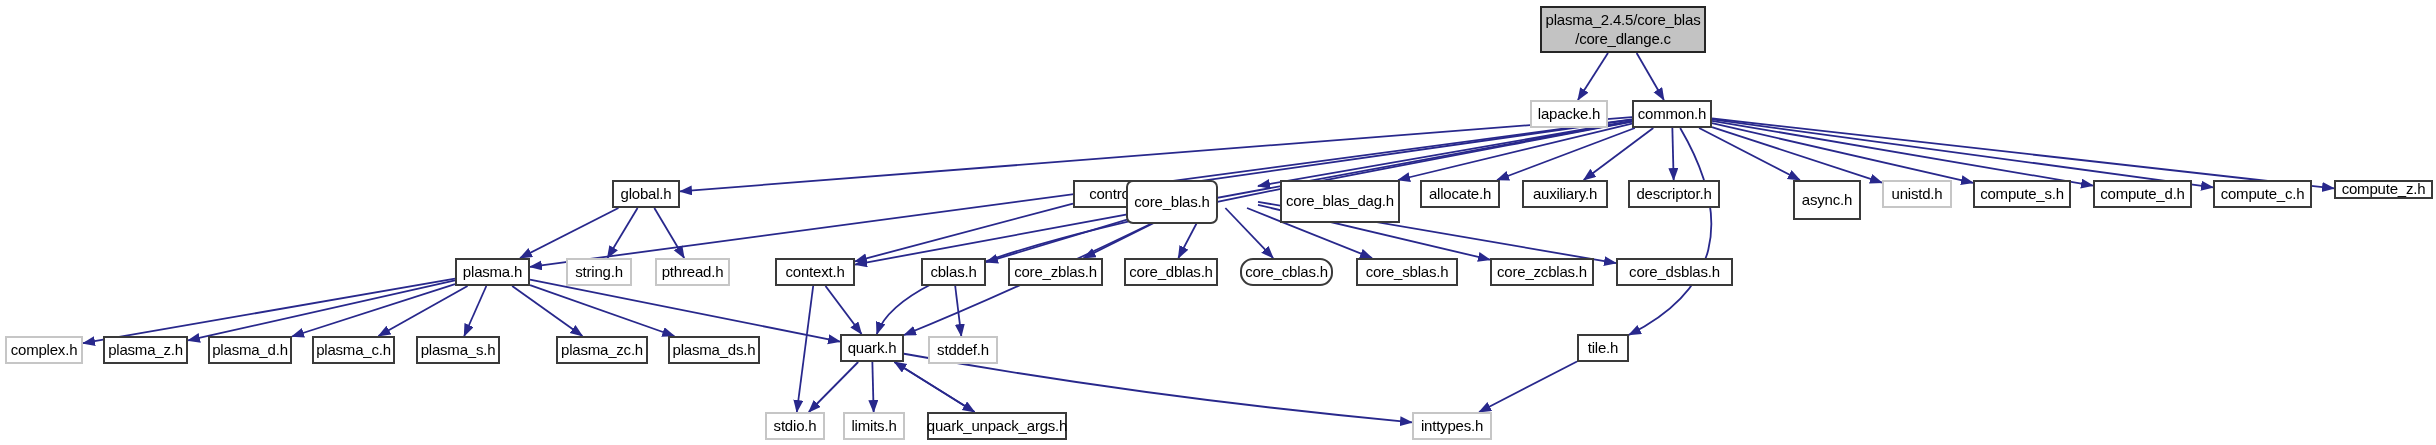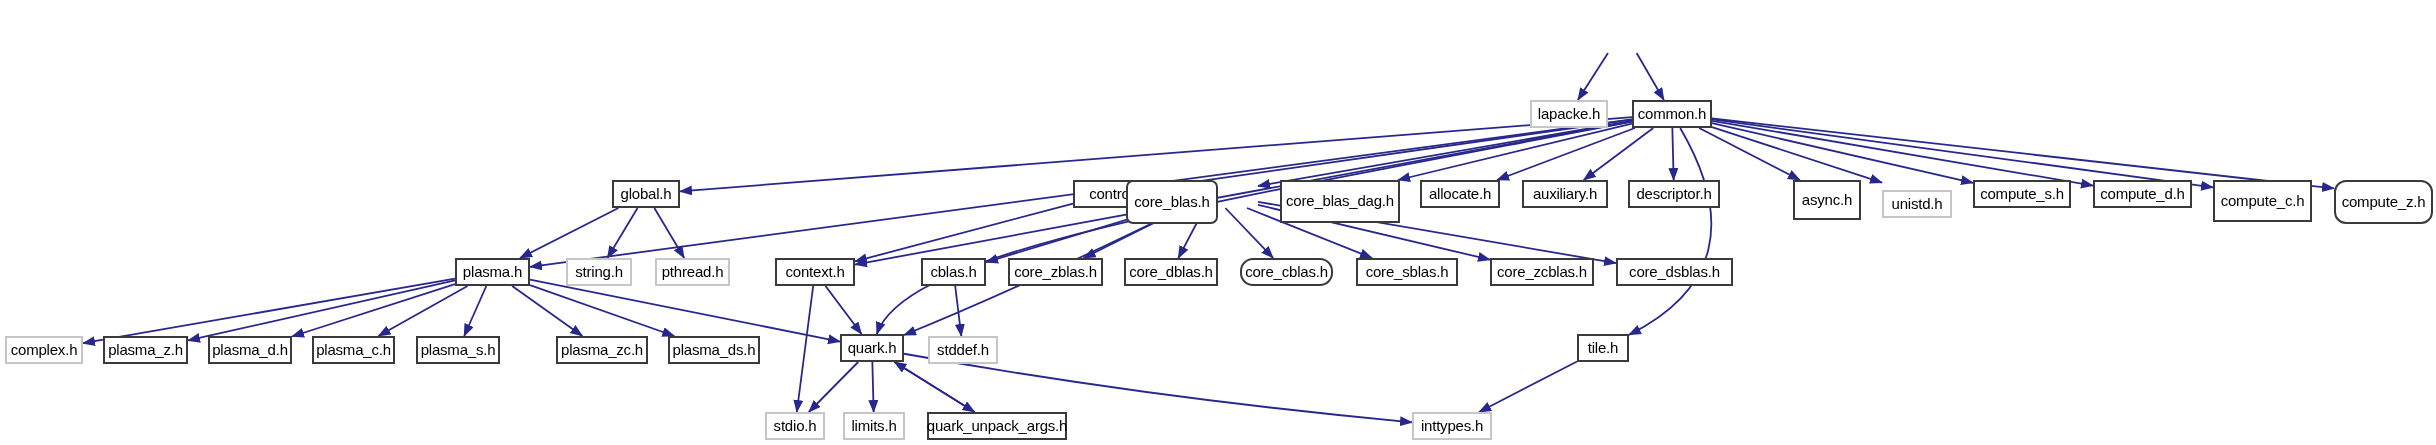--- a/index.html
+++ b/index.html
@@ -89,35 +89,37 @@
       <path d="M1183.404255319149,208 Q1020,288 904,335.02702702702703" fill="none" stroke="#28288c" stroke-width="1.8" marker-end="url(#arrow)"></path>
       <path d="M955.2051282051282,286 L961.2948717948718,336" fill="none" stroke="#28288c" stroke-width="1.8" marker-end="url(#arrow)"></path>
       <path d="M858.1794871794872,362 L808.8205128205128,412" fill="none" stroke="#28288c" stroke-width="1.8" marker-end="url(#arrow)"></path>
       <path d="M872.3589743589744,362 L873.6410256410256,412" fill="none" stroke="#28288c" stroke-width="1.8" marker-end="url(#arrow)"></path>
       <path d="M894.4358974358975,362 L974.5641025641025,412" fill="none" stroke="#28288c" stroke-width="1.8" marker-end="url(#arrow)"></path>
       <path d="M904,353.75539568345323 Q1150,398 1412,422.2913907284768" fill="none" stroke="#28288c" stroke-width="1.8" marker-end="url(#arrow)"></path>
       <path d="M974.5641025641025,412 L894.4358974358975,362" fill="none" stroke="#28288c" stroke-width="1.8" marker-end="url(#arrow)"></path>
       <path d="M1577,361.43046357615896 L1479.1025641025642,412" fill="none" stroke="#28288c" stroke-width="1.8" marker-end="url(#arrow)"></path>
     </svg>
 
+<div class="node current" style="left: 1540px; top: 6px; width: 166px; height: 47px;">plasma_2.4.5/core_blas
+/core_dlange.c</div>
     <div class="node external" style="left: 1530px; top: 100px; width: 78px; height: 28px;">lapacke.h</div>
     <div class="node internal" style="left: 1632px; top: 100px; width: 80px; height: 28px;">common.h</div>
     <div class="node internal" style="left: 612px; top: 180px; width: 68px; height: 28px;">global.h</div>
     <div class="node internal" style="left: 1073px; top: 180px; width: 88px; height: 28px;">control.h</div>
     <div class="node internal" style="left: 1126px; top: 180px; width: 92px; height: 44px; border-radius: 7px;">core_blas.h</div>
     <div class="node internal" style="left: 1280px; top: 180px; width: 120px; height: 43px;">core_blas_dag.h</div>
     <div class="node internal" style="left: 1420px; top: 180px; width: 80px; height: 28px;">allocate.h</div>
     <div class="node internal" style="left: 1522px; top: 180px; width: 86px; height: 28px;">auxiliary.h</div>
     <div class="node internal" style="left: 1628px; top: 180px; width: 92px; height: 28px;">descriptor.h</div>
     <div class="node internal" style="left: 1793px; top: 180px; width: 68px; height: 40px;">async.h</div>
-    <div class="node external" style="left: 1882px; top: 180px; width: 70px; height: 28px; margin-top: 10px;">unistd.h</div>
+    <div class="node external" style="left: 1882px; top: 180px; width: 70px; height: 28px;">unistd.h</div>
     <div class="node internal" style="left: 1973px; top: 180px; width: 98px; height: 28px;">compute_s.h</div>
     <div class="node internal" style="left: 2093px; top: 180px; width: 99px; height: 28px;">compute_d.h</div>
-    <div class="node internal" style="left: 2213px; top: 180px; width: 99px; height: 42px;">compute_c.h</div>
-    <div class="node internal" style="left: 2334px; top: 180px; width: 99px; height: 44px; border-radius: 12px;">compute_z.h</div>
+    <div class="node internal" style="left: 2213px; top: 180px; width: 99px; height: 28px;">compute_c.h</div>
+    <div class="node internal" style="left: 2334px; top: 180px; width: 99px; height: 19px;">compute_z.h</div>
     <div class="node internal" style="left: 455px; top: 258px; width: 75px; height: 28px;">plasma.h</div>
     <div class="node external" style="left: 566px; top: 258px; width: 66px; height: 28px;">string.h</div>
     <div class="node external" style="left: 655px; top: 258px; width: 75px; height: 28px;">pthread.h</div>
     <div class="node internal" style="left: 775px; top: 258px; width: 80px; height: 28px;">context.h</div>
     <div class="node internal" style="left: 921px; top: 258px; width: 65px; height: 28px;">cblas.h</div>
     <div class="node internal" style="left: 1008px; top: 258px; width: 95px; height: 28px; text-align: right;">core_zblas.h</div>
     <div class="node internal" style="left: 1124px; top: 258px; width: 94px; height: 28px;">core_dblas.h</div>
     <div class="node internal" style="left: 1240px; top: 258px; width: 93px; height: 28px; border-radius: 13px;">core_cblas.h</div>
     <div class="node internal" style="left: 1356px; top: 258px; width: 102px; height: 28px;">core_sblas.h</div>
     <div class="node internal" style="left: 1490px; top: 258px; width: 104px; height: 28px;">core_zcblas.h</div>

